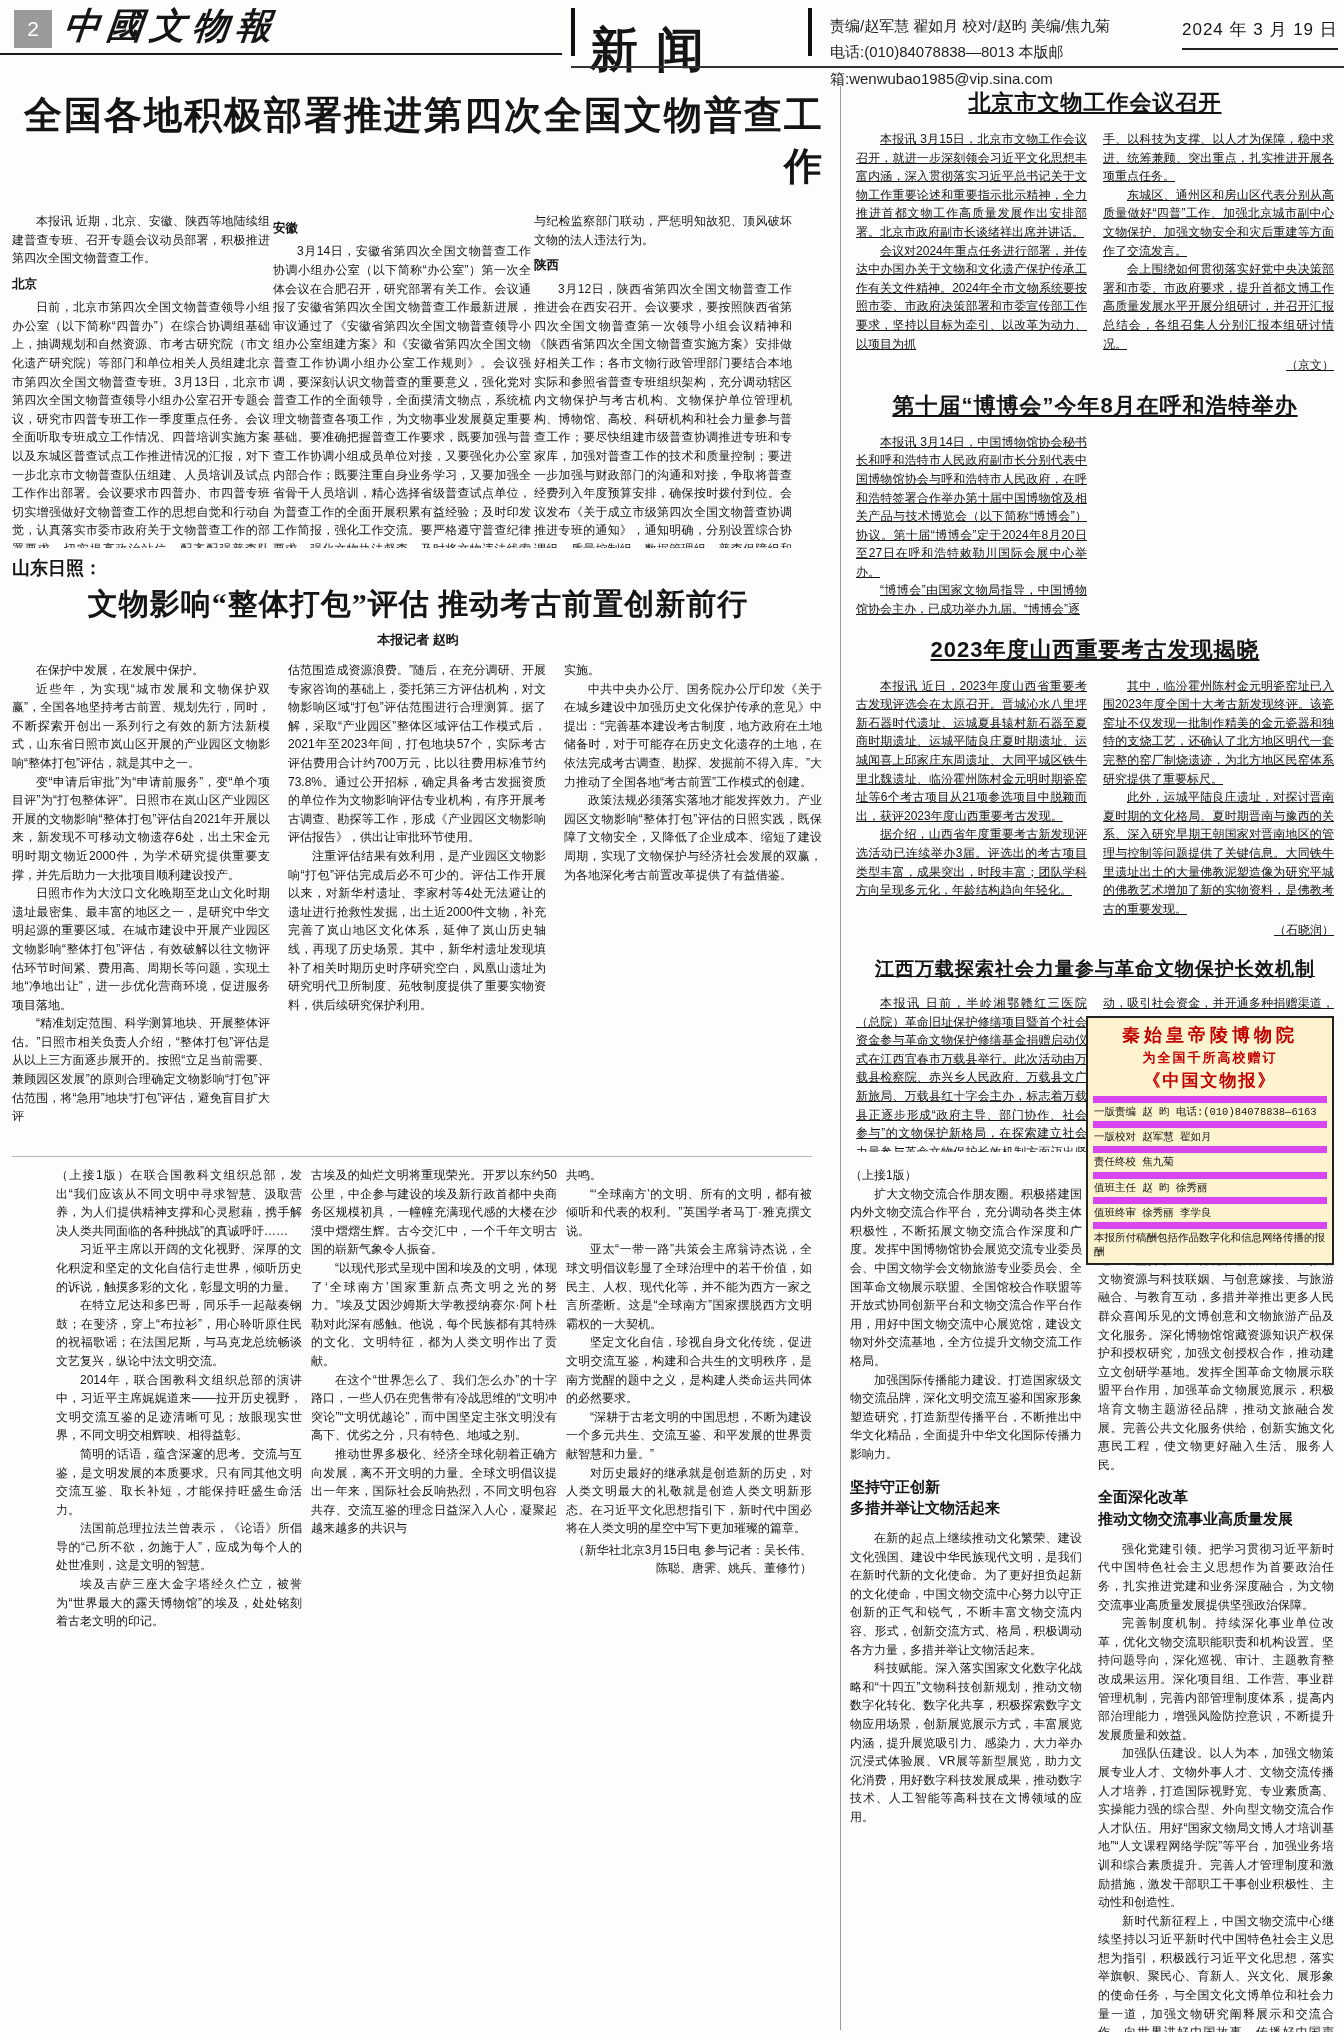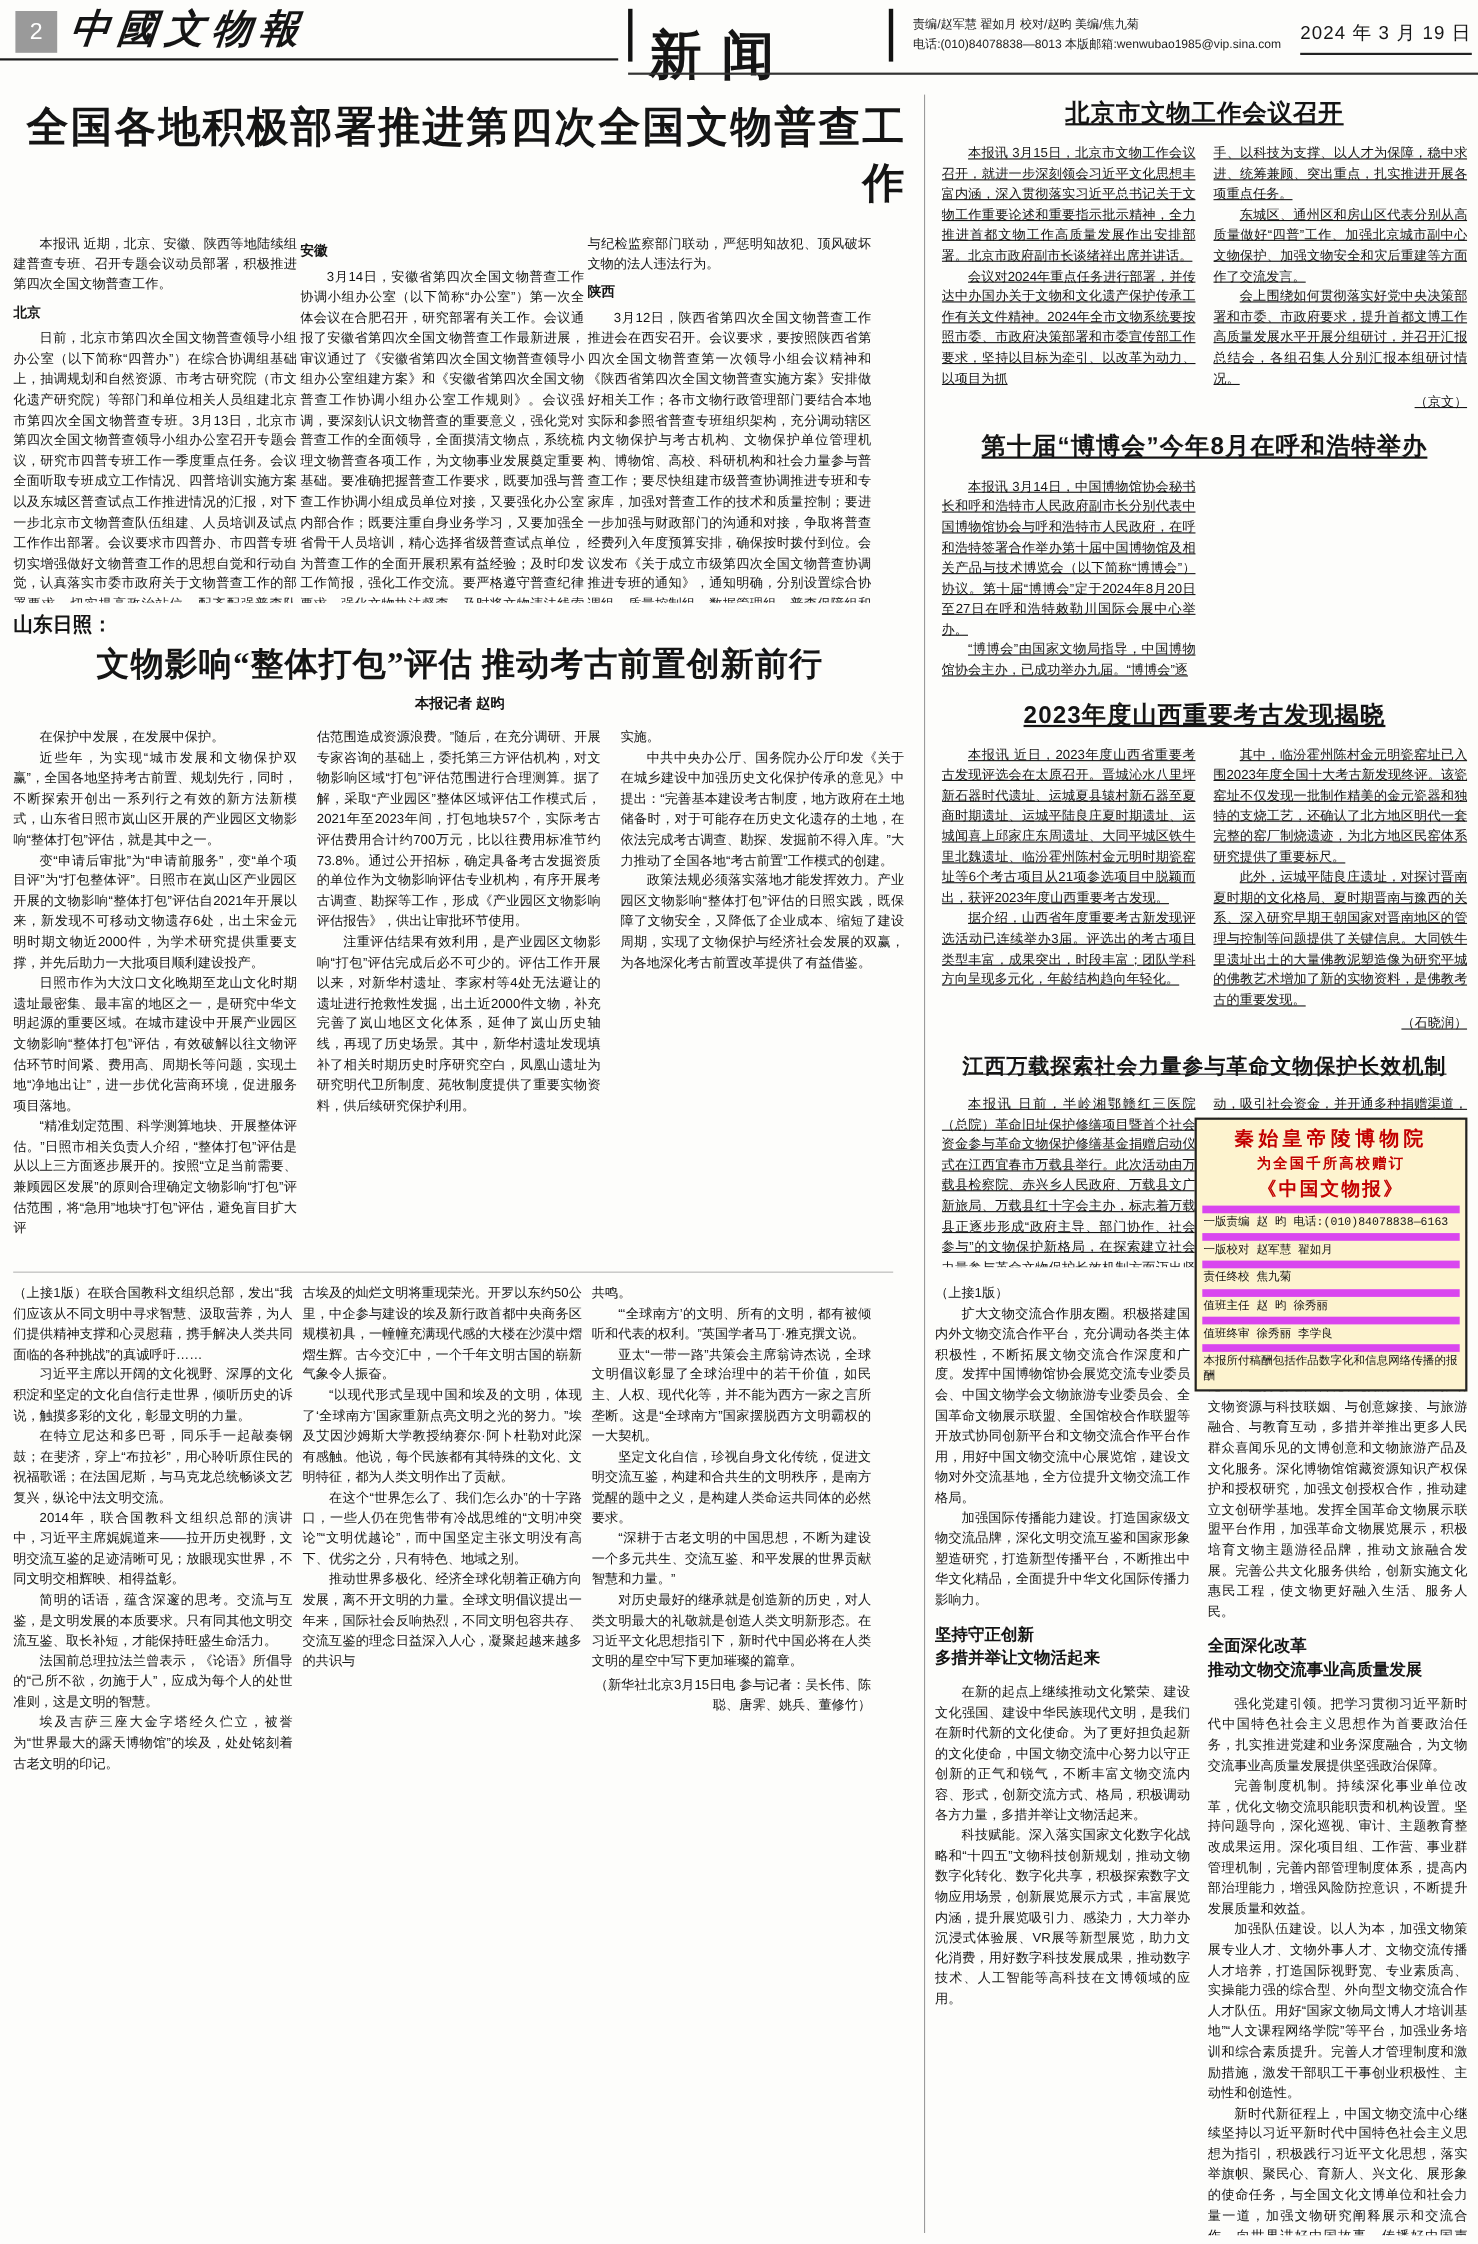--- a/index.html
+++ b/index.html
@@ -6,21 +6,21 @@
   .page{position:relative;width:1344px;height:2040px;background:#fdfdfb;margin:0 auto;
         font-family:"Liberation Sans",sans-serif;color:#151515;overflow:hidden;}
   
   .pagenum{position:absolute;left:14px;top:10px;width:38px;height:38px;background:var(--page_num_bg,#9a9a9a);
            color:#fff;font-size:21px;display:flex;align-items:center;justify-content:center;}
   .masthead{position:absolute;left:64px;top:2px;font-family:"DejaVu Serif",serif;font-style:italic;
             font-weight:bold;font-size:36px;letter-spacing:7px;transform:skewX(-6deg);}
   .mast-rule{position:absolute;left:0;top:53px;width:562px;height:2px;background:#1a1a1a;}
   .vbar{position:absolute;top:8px;width:4px;height:48px;background:#111;}
   .section-title{position:absolute;left:590px;top:18px;font-size:48px;font-weight:bold;letter-spacing:18px;}
-  .pubinfo{position:absolute;left:830px;top:13px;width:350px;font-size:11px;line-height:1.75;color:#222;}
+  .pubinfo{position:absolute;left:830px;top:13px;width:350px;font-size:15px;line-height:1.75;color:#222;}
   .dateline{position:absolute;left:1182px;top:18px;font-size:17px;letter-spacing:1px;
             border-bottom:2px solid #222;padding-bottom:7px;}
   .head-rule{position:absolute;left:571px;top:66px;width:773px;height:2px;background:#333;}
   
   .vdiv{position:absolute;left:840px;top:86px;width:1px;height:1944px;background:#9b9b9b;}
   .hdiv{position:absolute;left:12px;top:1156px;width:800px;height:1px;background:#b5b5b5;}
   .block{position:absolute;overflow:hidden;}
   .cols{display:flex;}
   .col{overflow:hidden;}
   
@@ -182,21 +182,21 @@
         <p class="s-adrow">一版责编  赵  昀  电话:(010)84078838—6163</p>
         <p class="s-adrow">一版校对  赵军慧  翟如月</p>
         <p class="s-adrow">责任终校  焦九菊</p>
         <p class="s-adrow">值班主任  赵  昀  徐秀丽</p>
         <p class="s-adrow">值班终审  徐秀丽  李学良</p>
         <p class="s-adrow">本报所付稿酬包括作品数字化和信息网络传播的报酬</p>
       </div>
   </div>
 
   <div class="block" style="left:12px;top:1166px;width:800px;height:866px;">
-    <div class="cols" style="gap:9px;">
+    <div class="cols" style="gap:9px;margin-left:44px;">
       <div class="col" style="width:254px;">
           <p class="s-cont">（上接1版）在联合国教科文组织总部，发出“我们应该从不同文明中寻求智慧、汲取营养，为人们提供精神支撑和心灵慰藉，携手解决人类共同面临的各种挑战”的真诚呼吁……</p>
           <p class="s-p">习近平主席以开阔的文化视野、深厚的文化积淀和坚定的文化自信行走世界，倾听历史的诉说，触摸多彩的文化，彰显文明的力量。</p>
           <p class="s-p">在特立尼达和多巴哥，同乐手一起敲奏钢鼓；在斐济，穿上“布拉衫”，用心聆听原住民的祝福歌谣；在法国尼斯，与马克龙总统畅谈文艺复兴，纵论中法文明交流。</p>
           <p class="s-p">2014年，联合国教科文组织总部的演讲中，习近平主席娓娓道来——拉开历史视野，文明交流互鉴的足迹清晰可见；放眼现实世界，不同文明交相辉映、相得益彰。</p>
           <p class="s-p">简明的话语，蕴含深邃的思考。交流与互鉴，是文明发展的本质要求。只有同其他文明交流互鉴、取长补短，才能保持旺盛生命活力。</p>
           <p class="s-p">法国前总理拉法兰曾表示，《论语》所倡导的“己所不欲，勿施于人”，应成为每个人的处世准则，这是文明的智慧。</p>
           <p class="s-p">埃及吉萨三座大金字塔经久伫立，被誉为“世界最大的露天博物馆”的埃及，处处铭刻着古老文明的印记。</p>
         </div>
       <div class="col" style="width:254px;">

